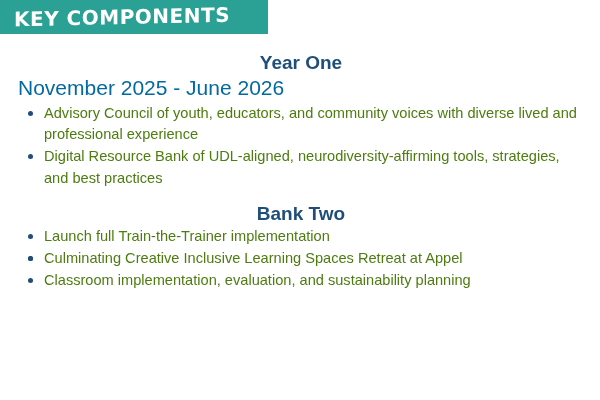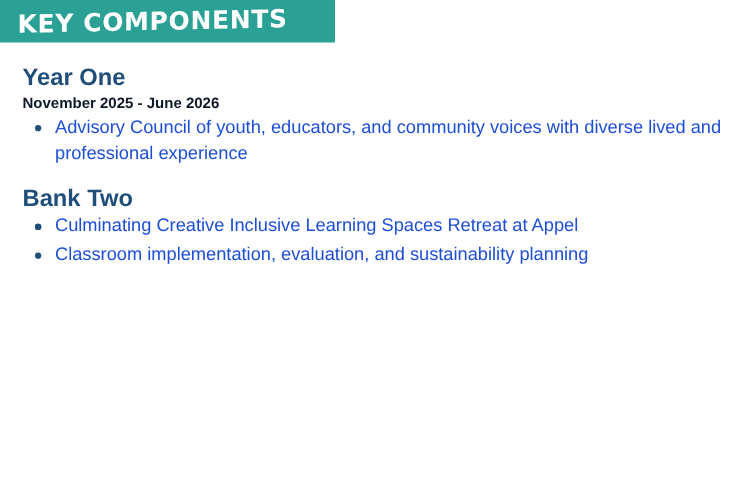--- a/index.html
+++ b/index.html
@@ -52,36 +52,37 @@
   }
   .section {
     margin-bottom: 6px;
   }
   .section-title {
     color: #1f4e79;
     font-weight: bold;
     font-size: 19px;
     margin: 0 0 1px 0;
     line-height: 1.15;
+    text-align: center;
   }
   .section-dates {
-    color: #0f172a;
-    font-weight: bold;
-    font-size: 12px;
+    color: #0369a1;
+    font-weight: normal;
+    font-size: 21px;
     margin: 0 0 3px 0;
     line-height: 1.2;
   }
   ul.bullets {
     list-style: none;
     margin: 0;
     padding: 0;
   }
   ul.bullets li {
     position: relative;
-    color: #1d4ed8;
+    color: #4d7c0f;
     font-size: 14.6px;
     line-height: 1.45;
     padding-left: 26px;
     margin-bottom: 1px;
   }
   ul.bullets li .dot {
     position: absolute;
     left: 10px;
     top: 8px;
     width: 5px;
@@ -105,28 +106,33 @@
   <div class="content">
 
     <div class="section">
       <div class="section-title">Year One</div>
       <div class="section-dates">November 2025 - June 2026</div>
       <ul class="bullets">
         <li>
           <span class="dot"></span>
           <span>Advisory Council of youth, educators, and community voices with diverse lived and professional experience</span>
         </li>
+        <li>
+          <span class="dot"></span>
+          <span>Digital Resource Bank of UDL-aligned, neurodiversity-affirming tools, strategies, and best practices</span>
+        </li>
       </ul>
     </div>
 
     <div class="section section-two">
       <div class="section-title">Bank Two</div>
       <ul class="bullets">
         <li>
           <span class="dot"></span>
+          <span>Launch full Train-the-Trainer implementation</span>
         </li>
         <li>
           <span class="dot"></span>
         </li>
         <li>
           <span class="dot"></span>
           <span>Culminating Creative Inclusive Learning Spaces Retreat at Appel</span>
         </li>
         <li>
           <span class="dot"></span>

